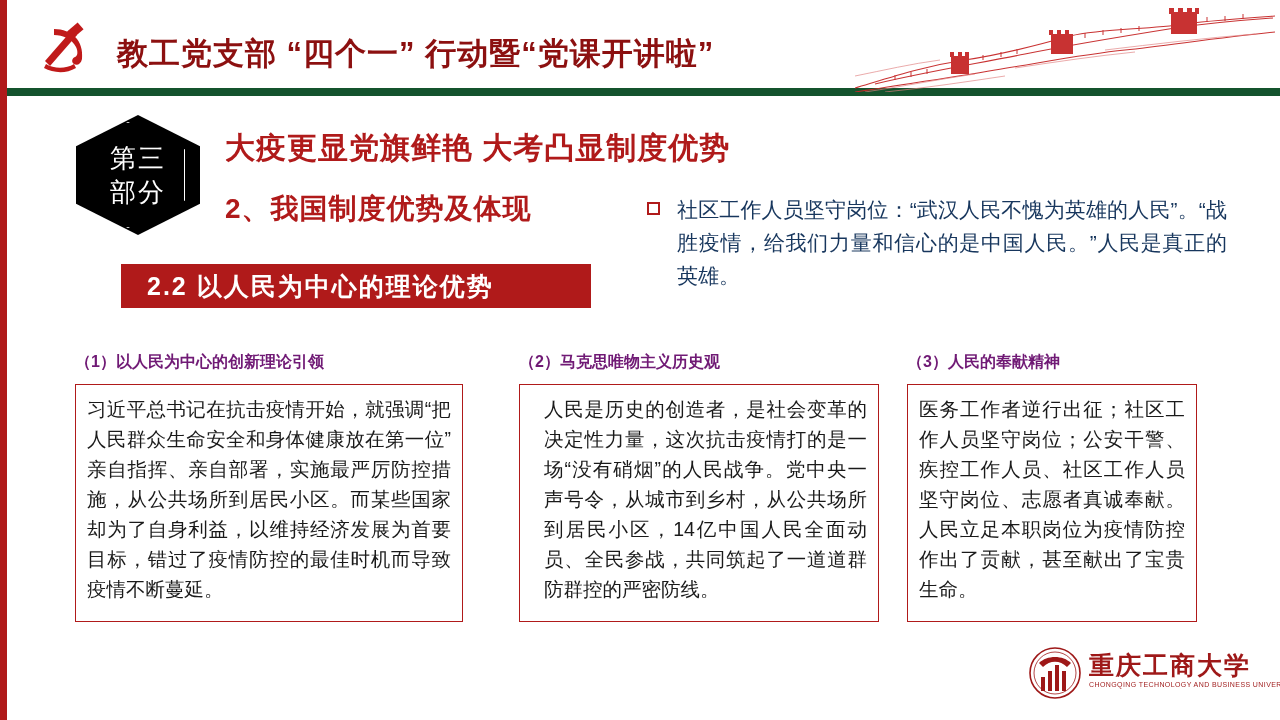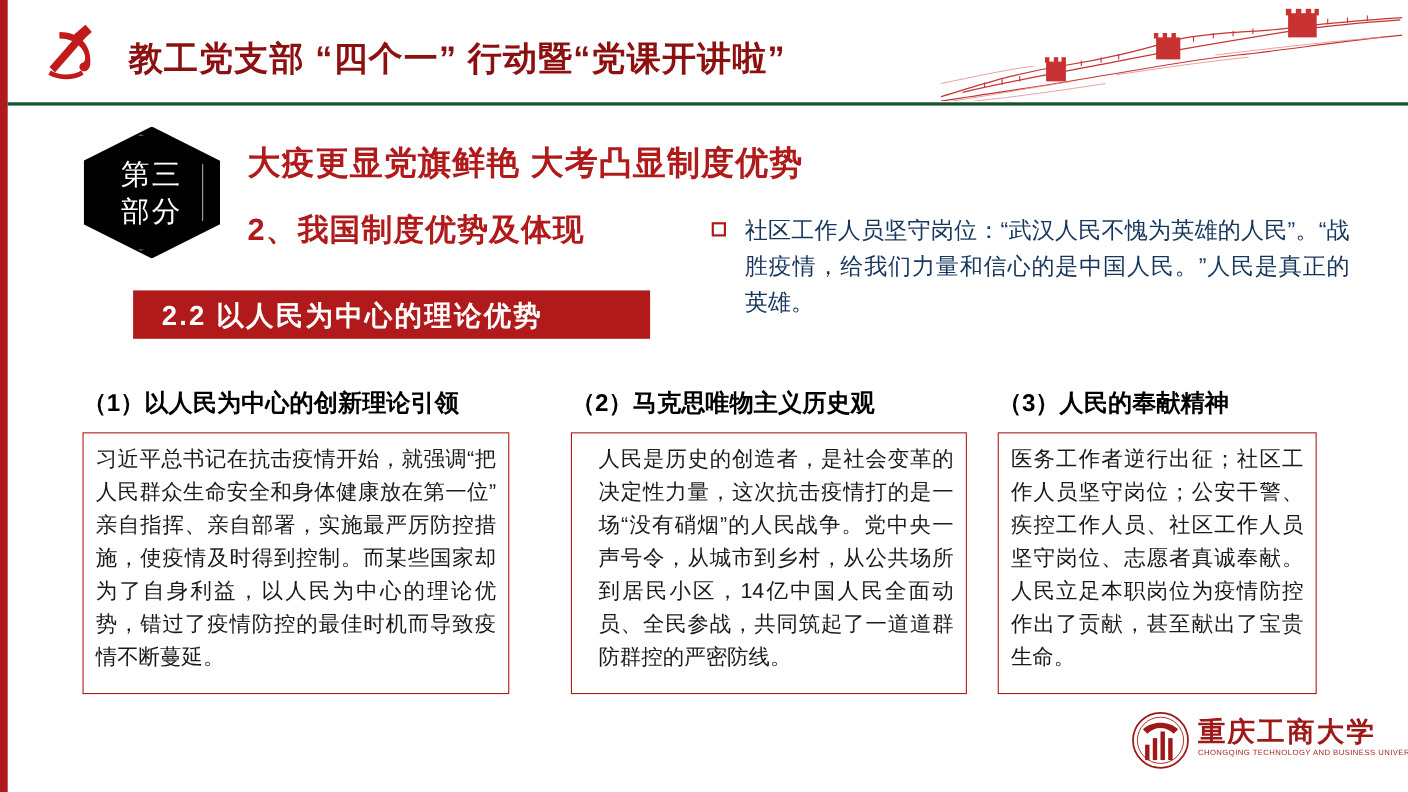--- a/index.html
+++ b/index.html
@@ -22,21 +22,21 @@
     border-left: 7px solid #B01A1A;
     background: #ffffff;
   }
 
   
   .header {
     position: absolute;
     left: 0; top: 0;
     width: 1273px;
     height: 96px;
-    border-bottom: 3px solid #14532d;
+    border-bottom: 8px solid #14532d;
     box-sizing: border-box;
   }
   .party-emblem {
     position: absolute;
     left: 25px;
     top: 17px;
     width: 62px;
     height: 62px;
   }
   .header-title {
@@ -165,23 +165,23 @@
   
   .col {
     position: absolute;
     top: 352px;
   }
   .col-1 { left: 68px;  width: 420px; }
   .col-2 { left: 512px; width: 378px; }
   .col-3 { left: 900px; width: 310px; }
 
   .col-head {
-    font-size: 22px;
-    font-weight: bold;
-    color: #000000;
+    font-size: 16px;
+    font-weight: bold;
+    color: #701a75;
     white-space: nowrap;
     margin-bottom: 11px;
     letter-spacing: 0px;
   }
   .col-box {
     border: 1.5px solid #B01A1A;
     box-sizing: border-box;
     padding: 9px 11px 9px 11px;
     color: #1A1A1A;
     font-size: 19.5px;
@@ -302,21 +302,21 @@
 
   <div class="quote-block">
     <span class="quote-bullet"></span>
     <div class="quote-text">社区工作人员坚守岗位：“武汉人民不愧为英雄的人民”。“战胜疫情，给我们力量和信心的是中国人民。”人民是真正的英雄。</div>
   </div>
 
   <div class="banner">2.2  以人民为中心的理论优势</div>
 
   <div class="col col-1">
     <div class="col-head">（1）以人民为中心的创新理论引领</div>
-    <div class="col-box">习近平总书记在抗击疫情开始，就强调“把人民群众生命安全和身体健康放在第一位” 亲自指挥、亲自部署，实施最严厉防控措施，使疫情及时得到控制。而某些国家却为了自身利益，以人民为中心的理论优势，错过了疫情防控的最佳时机而导致疫情不断蔓延。</div>
+    <div class="col-box">习近平总书记在抗击疫情开始，就强调“把人民群众生命安全和身体健康放在第一位” 亲自指挥、亲自部署，实施最严厉防控措施，从公共场所到居民小区。而某些国家却为了自身利益，以维持经济发展为首要目标，错过了疫情防控的最佳时机而导致疫情不断蔓延。</div>
   </div>
 
   <div class="col col-2">
     <div class="col-head">（2）马克思唯物主义历史观</div>
     <div class="col-box">人民是历史的创造者，是社会变革的决定性力量，这次抗击疫情打的是一场“没有硝烟”的人民战争。党中央一声号令，从城市到乡村，从公共场所到居民小区，14亿中国人民全面动员、全民参战，共同筑起了一道道群防群控的严密防线。</div>
   </div>
 
   <div class="col col-3">
     <div class="col-head">（3）人民的奉献精神</div>
     <div class="col-box">医务工作者逆行出征；社区工作人员坚守岗位；公安干警、疾控工作人员、社区工作人员坚守岗位、志愿者真诚奉献。人民立足本职岗位为疫情防控作出了贡献，甚至献出了宝贵生命。</div>

